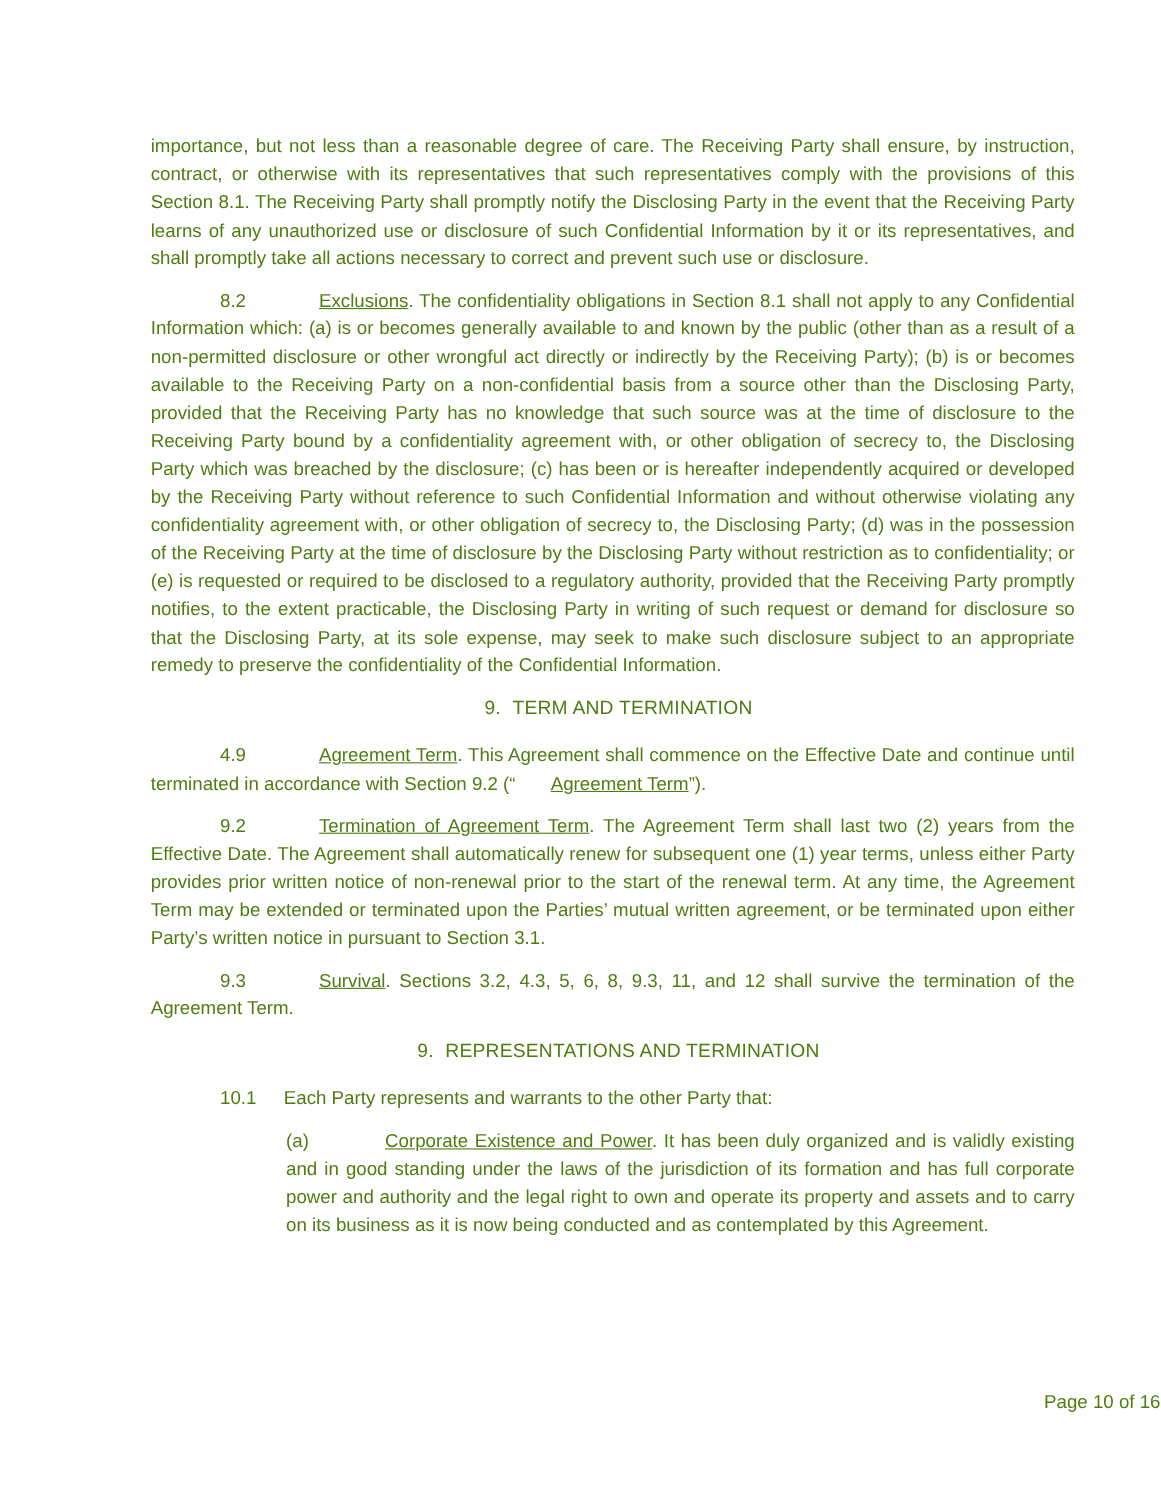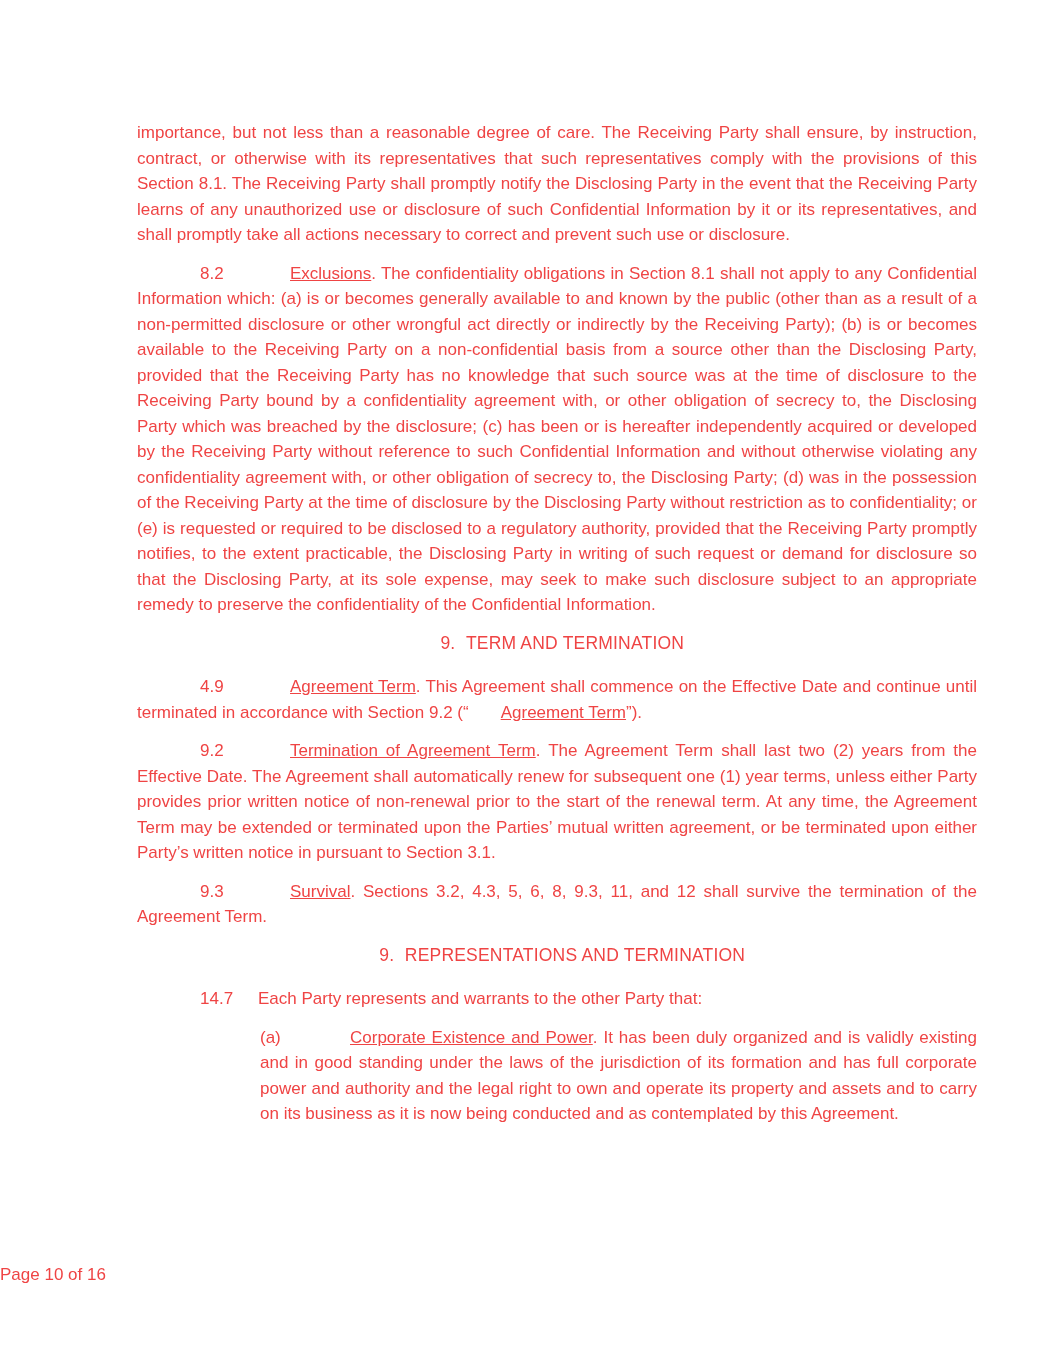--- a/index.html
+++ b/index.html
@@ -10,21 +10,21 @@
   .page {
     position: relative;
     width: 1055px;
     height: 1365px;
     background: #ffffff;
     box-sizing: border-box;
     padding: 120px 78px 0 137px;
     font-family: "Liberation Sans", sans-serif;
     font-size: 17px;
     line-height: 25.5px;
-    color: #ef4444;
+    color: #4d7c0f;
     overflow: hidden;
   }
   .body-par {
     margin: 0 0 13px 0;
     text-align: justify;
     text-indent: 63px;
   }
   .body-par.no-indent {
     text-indent: 0;
   }
@@ -50,21 +50,21 @@
   }
   .sub-par {
     margin-left: 123px;
     text-indent: 0;
   }
   .footer {
     position: absolute;
     top: 1262px;
     left: 0;
     width: 100%;
-    text-align: left;
+    text-align: right;
   }
 </style>
 </head>
 <body>
 
 <div class="page">
 
   <p class="body-par no-indent">importance, but not less than a reasonable degree of care. The Receiving Party shall ensure, by instruction, contract, or otherwise with its representatives that such representatives comply with the provisions of this Section 8.1. The Receiving Party shall promptly notify the Disclosing Party in the event that the Receiving Party learns of any unauthorized use or disclosure of such Confidential Information by it or its representatives, and shall promptly take all actions necessary to correct and prevent such use or disclosure.</p>
 
   <p class="body-par"><span class="num">8.2</span><span class="u">Exclusions</span><span>. The confidentiality obligations in Section 8.1 shall not apply to any Confidential Information which: (a) is or becomes generally available to and known by the public (other than as a result of a non-permitted disclosure or other wrongful act directly or indirectly by the Receiving Party); (b) is or becomes available to the Receiving Party on a non-confidential basis from a source other than the Disclosing Party, provided that the Receiving Party has no knowledge that such source was at the time of disclosure to the Receiving Party bound by a confidentiality agreement with, or other obligation of secrecy to, the Disclosing Party which was breached by the disclosure; (c) has been or is hereafter independently acquired or developed by the Receiving Party without reference to such Confidential Information and without otherwise violating any confidentiality agreement with, or other obligation of secrecy to, the Disclosing Party; (d) was in the possession of the Receiving Party at the time of disclosure by the Disclosing Party without restriction as to confidentiality; or (e) is requested or required to be disclosed to a regulatory authority, provided that the Receiving Party promptly notifies, to the extent practicable, the Disclosing Party in writing of such request or demand for disclosure so that the Disclosing Party, at its sole expense, may seek to make such disclosure subject to an appropriate remedy to preserve the confidentiality of the Confidential Information.</span></p>
@@ -72,19 +72,19 @@
   <h2 class="heading"><span class="hnum">9.</span><span>TERM AND TERMINATION</span></h2>
 
   <p class="body-par"><span class="num">4.9</span><span class="u">Agreement Term</span><span>. This Agreement shall commence on the Effective Date and continue until terminated in accordance with Section 9.2 (“</span><span class="u">Agreement Term</span><span>”).</span></p>
 
   <p class="body-par"><span class="num">9.2</span><span class="u">Termination of Agreement Term</span><span>. The Agreement Term shall last two (2) years from the Effective Date. The Agreement shall automatically renew for subsequent one (1) year terms, unless either Party provides prior written notice of non-renewal prior to the start of the renewal term. At any time, the Agreement Term may be extended or terminated upon the Parties’ mutual written agreement, or be terminated upon either Party’s written notice in pursuant to Section 3.1.</span></p>
 
   <p class="body-par"><span class="num">9.3</span><span class="u">Survival</span><span>. Sections 3.2, 4.3, 5, 6, 8, 9.3, 11, and 12 shall survive the termination of the Agreement Term.</span></p>
 
   <h2 class="heading"><span class="hnum">9.</span><span>REPRESENTATIONS AND TERMINATION</span></h2>
 
-  <p class="body-par"><span class="num">14.7</span><span>Each Party represents and warrants to the other Party that:</span></p>
+  <p class="body-par"><span class="num">10.1</span><span>Each Party represents and warrants to the other Party that:</span></p>
 
   <p class="body-par sub-par"><span class="num">(a)</span><span class="u">Corporate Existence and Power</span><span>.  It has been duly organized and is validly existing and in good standing under the laws of the jurisdiction of its formation and has full corporate power and authority and the legal right to own and operate its property and assets and to carry on its business as it is now being conducted and as contemplated by this Agreement.</span></p>
 
   <div class="footer">Page 10 of 16</div>
 
 </div>
 
 </body></html>

